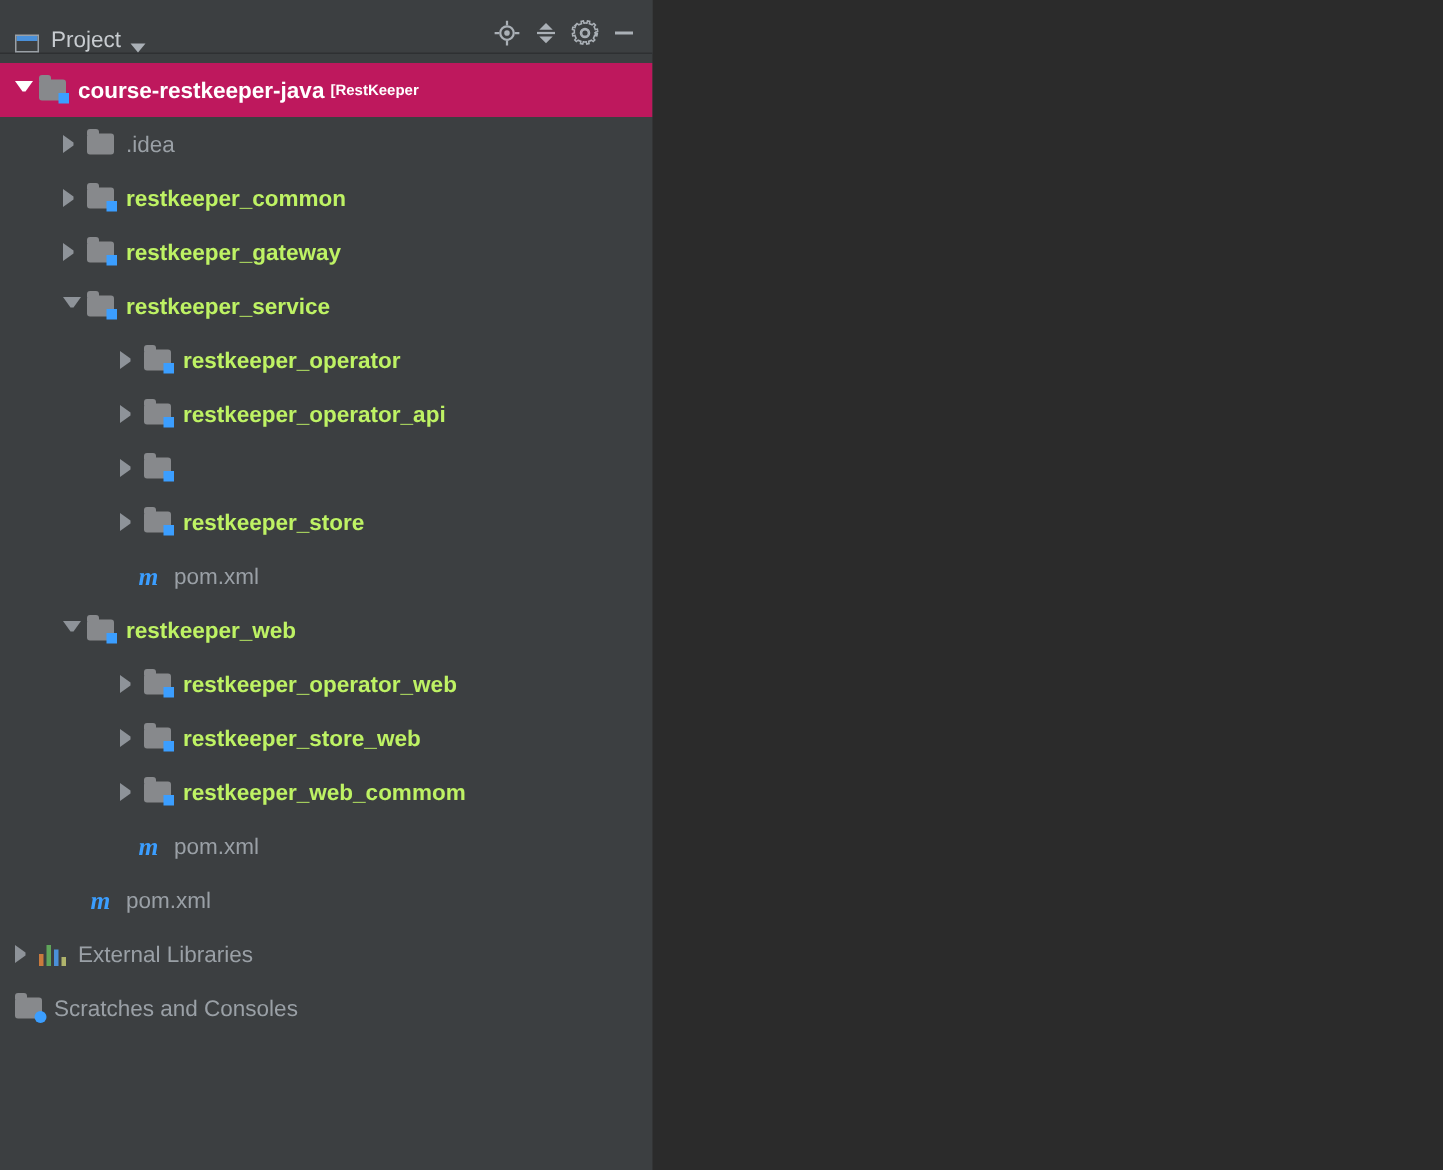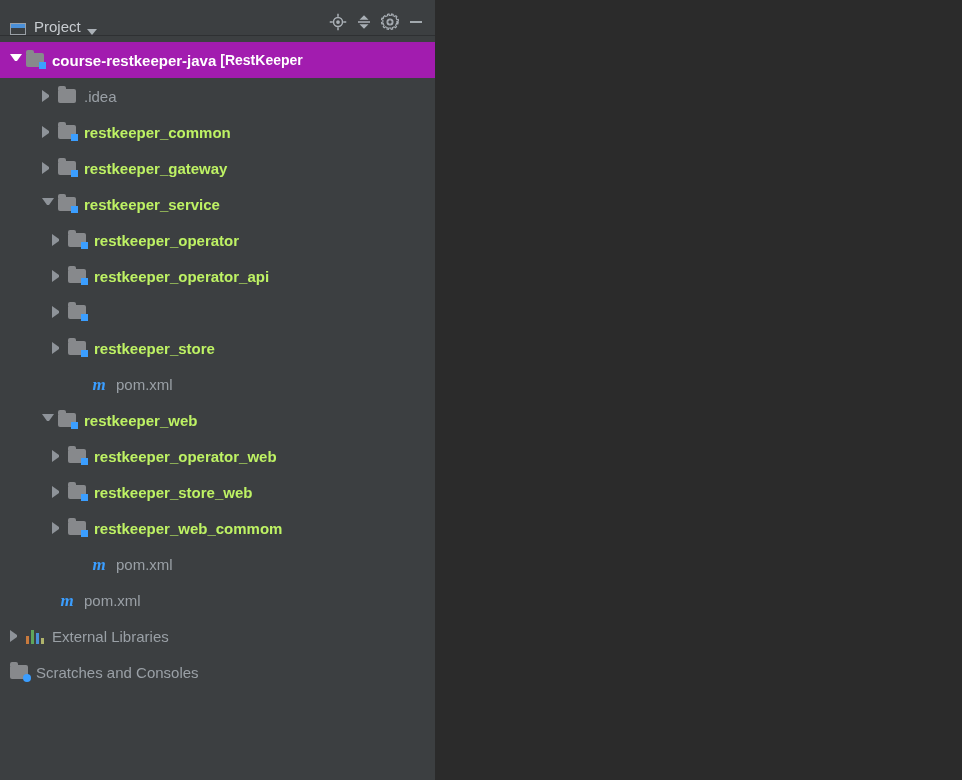--- a/index.html
+++ b/index.html
@@ -62,21 +62,21 @@
     padding-top: 6px;
     overflow: hidden;
   }
   .tree-row {
     height: 36px;
     display: flex;
     align-items: center;
     white-space: nowrap;
     cursor: pointer;
   }
-  .tree-row.selected { background: #a21caf; }
+  .tree-row.selected { background: #be185d; }
   .tree-row.selected .label,
   .tree-row.selected .suffix { color: #ffffff; }
   .arrow {
     width: 12px; height: 12px;
     display: inline-flex;
     align-items: center; justify-content: center;
     margin-right: 4px;
   }
   .arrow.tri-down {
     border-left: 5px solid transparent;
@@ -142,27 +142,27 @@
   .lib-icon span:nth-child(3){ height: 11px; background:#4a90d9;}
   .lib-icon span:nth-child(4){ height: 6px; background:#b0b46c;}
   .label {
     color: #bef264;
     font-size: 15px;
   }
   .label.bold { font-weight: 600; }
   .label.dim { color: #9aa0a6; font-weight: 400; }
   .suffix {
     color: #bfc4c9;
-    font-size: 14px;
+    font-size: 10px;
     margin-left: 4px;
     font-weight: 600;
   }
   .depth-0 { padding-left: 10px; }
   .depth-1 { padding-left: 42px; }
-  .depth-2 { padding-left: 52px; }
+  .depth-2 { padding-left: 80px; }
   .depth-noarrow-2 { padding-left: 90px; }
   .depth-noarrow-1 { padding-left: 58px; }
 </style>
 </head>
 <body>
 
 <div class="project-panel">
   <div class="panel-header">
     <span class="window-rect"></span>
     <span class="panel-title">Project</span>

